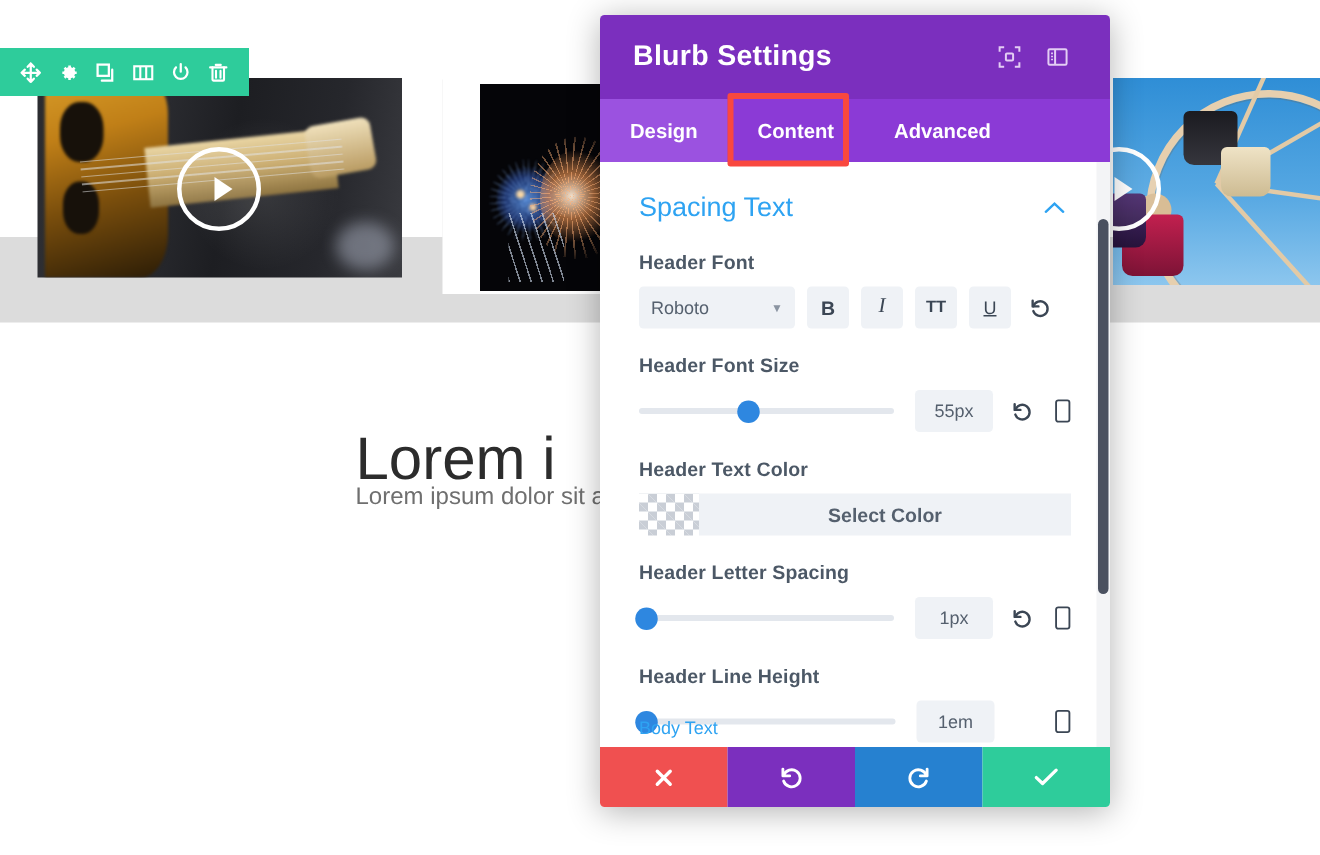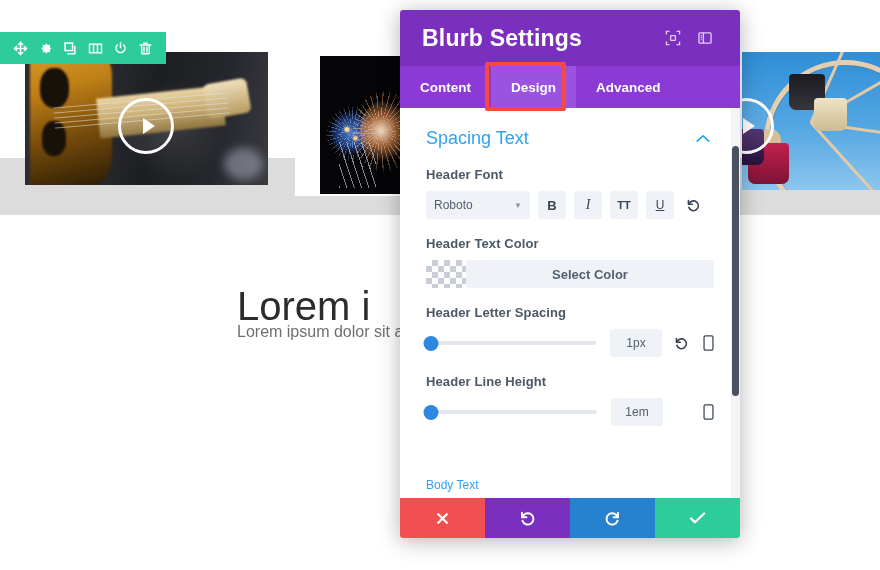--- a/index.html
+++ b/index.html
@@ -243,21 +243,21 @@
     height: 56px;
     background: #7game;
     background: #7b2fbe;
     display: flex;
     align-items: center;
     padding: 0 22px;
     flex: 0 0 56px;
   }
   .modal-title {
     color: #ffffff;
-    font-size: 23px;
+    font-size: 19px;
     font-weight: bold;
     flex: 1;
     letter-spacing: 0.2px;
   }
   .title-icon {
     width: 26px; height: 26px;
     display: flex; align-items: center; justify-content: center;
     color: #e3cdf4;
     margin-left: 6px;
     cursor: pointer;
@@ -602,22 +602,22 @@
       <span class="title-icon">
         <svg viewBox="0 0 18 18" width="16" height="16" fill="none" stroke="#e3cdf4" stroke-width="1.5">
           <rect x="2.2" y="3.2" width="13.6" height="11.6" rx="1"></rect>
           <path d="M7.2 3.2v11.6"></path>
           <path d="M4.2 6.3h1.4M4.2 8.6h1.4M4.2 10.9h1.4" stroke-width="1.2"></path>
         </svg>
       </span>
     </div>
 
     <div class="modal-tabs">
+      <div class="tab active">Design</div>
       <div class="tab">Content</div>
-      <div class="tab active">Design</div>
       <div class="tab">Advanced</div>
       <div class="tab-highlight"></div>
     </div>
 
     <div class="modal-body">
       <div class="modal-scroll">
 
         <div class="section-head">
           <div class="section-title">Spacing Text</div>
           <span class="chev">
@@ -640,20 +640,41 @@
             <div class="style-btn u">U</div>
             <span class="reset-icon">
               <svg viewBox="0 0 16 16" width="15" height="15" fill="none" stroke="#3b4654" stroke-width="1.7" stroke-linecap="round" stroke-linejoin="round">
                 <path d="M3.1 6.6A5.2 5.2 0 1 1 3.1 10"></path>
                 <path d="M2.6 2.6v4.1h4.1"></path>
               </svg>
             </span>
           </div>
         </div>
 
+        <div class="field">
+          <div class="field-label">Header Font Size</div>
+          <div class="row">
+            <div class="slider-wrap">
+              <div class="slider-track"></div>
+              <div class="slider-knob" style="left:43%"></div>
+            </div>
+            <div class="value-box">55px</div>
+            <span class="reset-icon">
+              <svg viewBox="0 0 16 16" width="15" height="15" fill="none" stroke="#3b4654" stroke-width="1.7" stroke-linecap="round" stroke-linejoin="round">
+                <path d="M3.1 6.6A5.2 5.2 0 1 1 3.1 10"></path>
+                <path d="M2.6 2.6v4.1h4.1"></path>
+              </svg>
+            </span>
+            <span class="mobile-icon">
+              <svg viewBox="0 0 12 18" width="11" height="16" fill="none" stroke="#3b4654" stroke-width="1.4">
+                <rect x="1" y="1" width="10" height="16" rx="1.6"></rect>
+              </svg>
+            </span>
+          </div>
+        </div>
 
         <div class="field">
           <div class="field-label">Header Text Color</div>
           <div class="color-row">
             <div class="swatch"></div>
             <div class="select-color-btn">Select Color</div>
           </div>
         </div>
 
         <div class="field">

